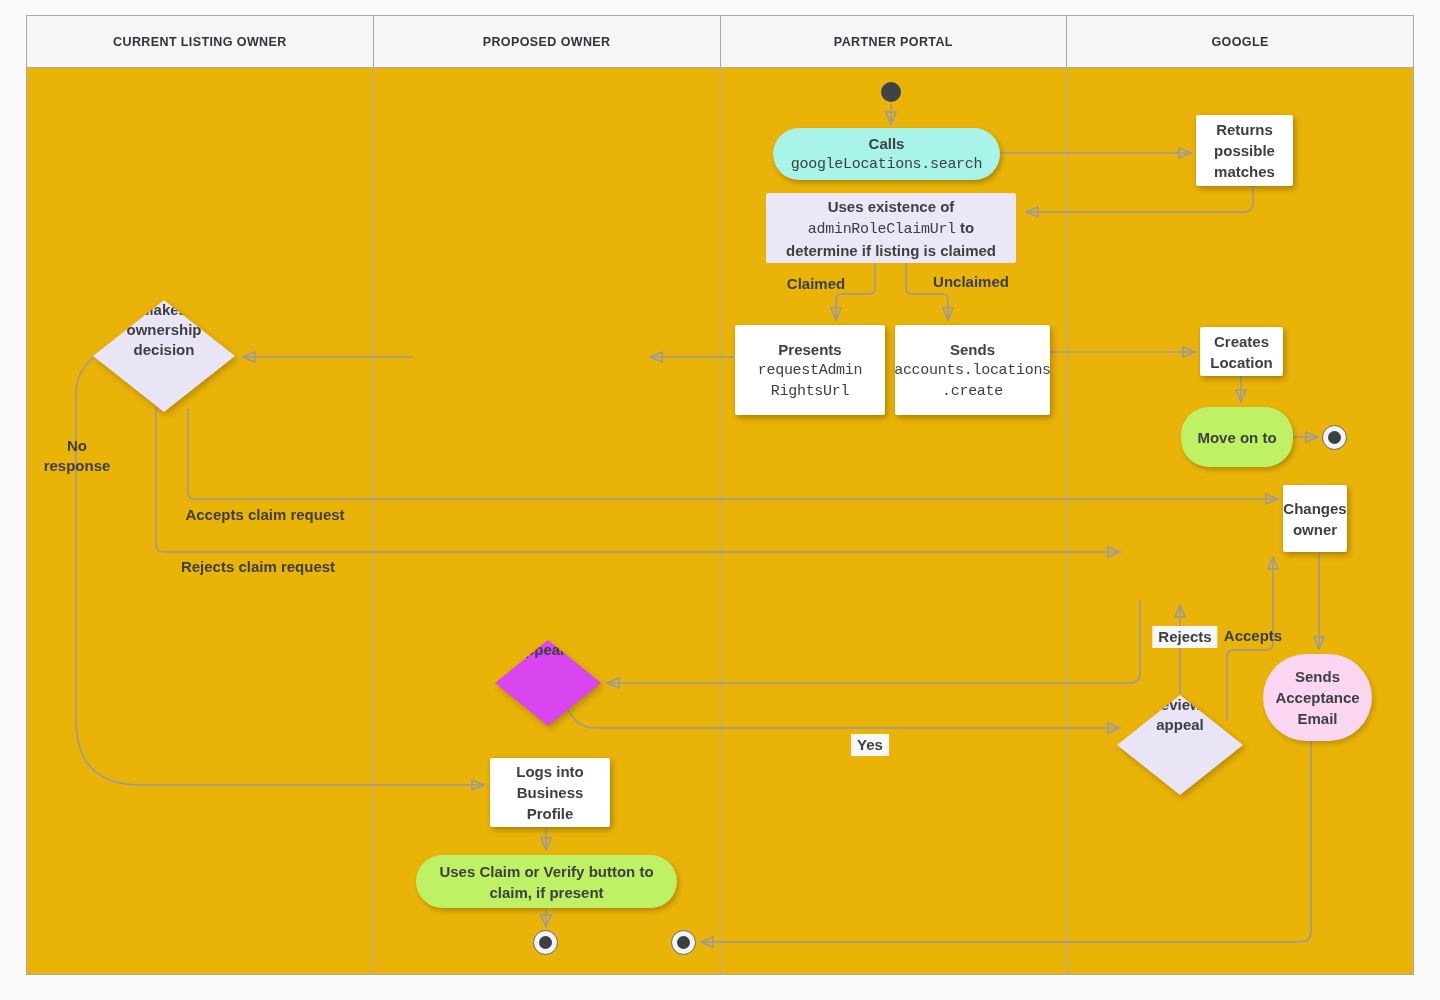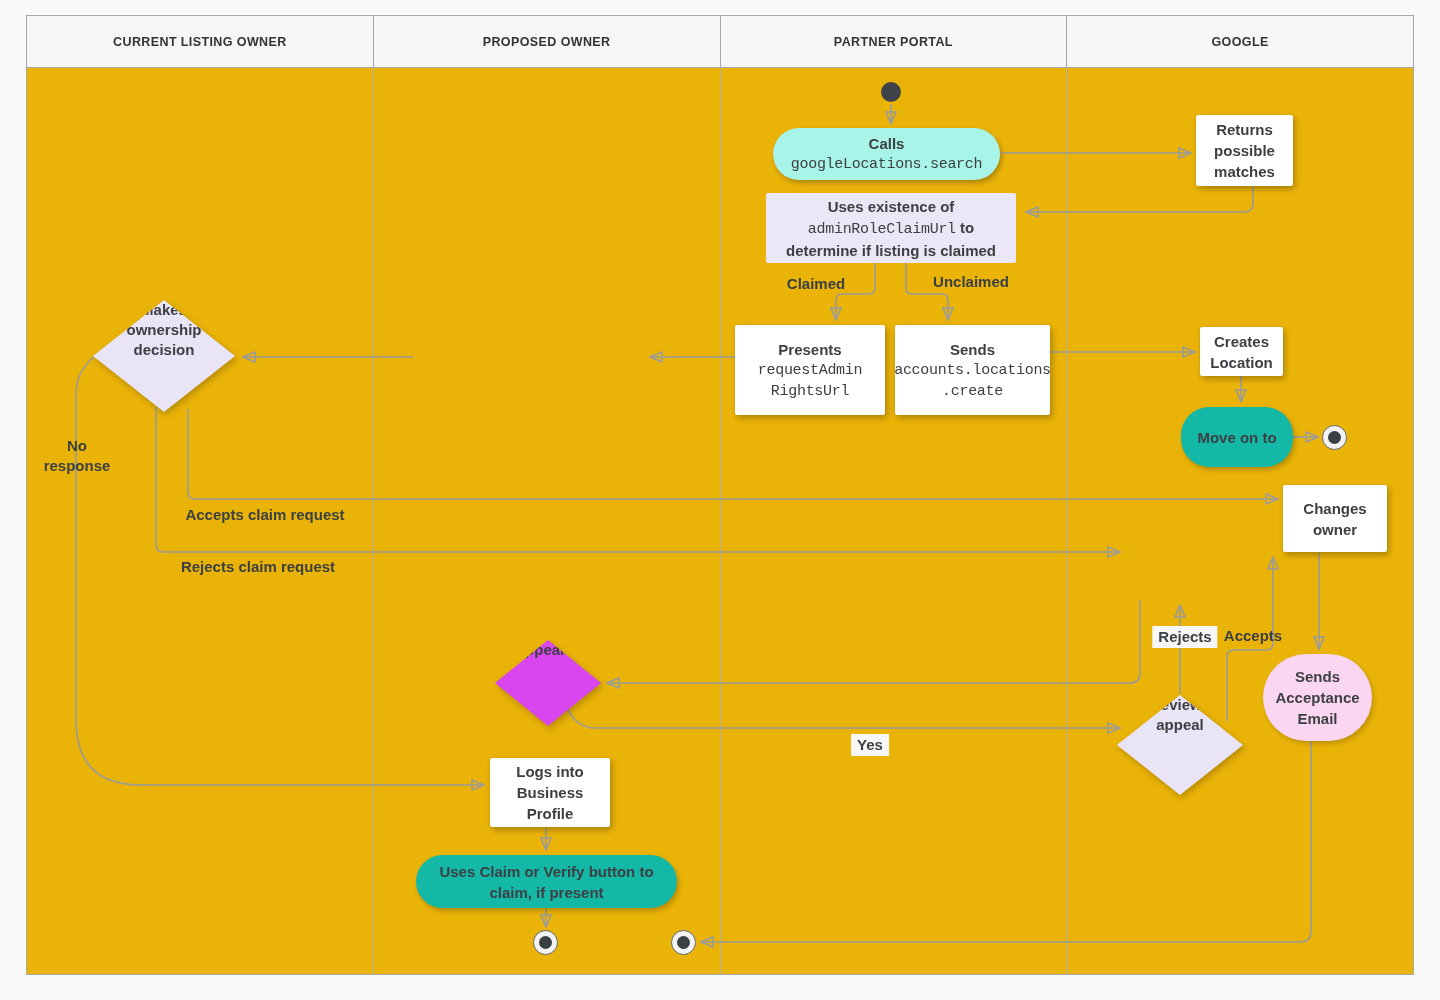--- a/index.html
+++ b/index.html
@@ -13,21 +13,21 @@
   .lane-sep{position:absolute;top:51px;bottom:0;width:1px;background:#adadad;}
 
   
   svg.edges{position:absolute;left:0;top:0;z-index:2;}
   svg.edges path{fill:none;stroke:#9b9b9b;stroke-width:1.6px;}
 
   
   .node{position:absolute;z-index:4;display:flex;flex-direction:column;align-items:center;justify-content:center;text-align:center;font-weight:bold;font-size:15px;line-height:21px;color:#3d4043;box-sizing:border-box;}
   .box{background:#fff;border-radius:2px;box-shadow:2px 3px 6px rgba(0,0,0,.28),0 0 1px rgba(0,0,0,.12);}
   .pill-teal{background:#a8f4e9;border-radius:27px;box-shadow:2px 3px 5px rgba(0,0,0,.25);}
-  .pill-pink{background:#14b8a6;border-radius:28px;box-shadow:2px 3px 5px rgba(0,0,0,.22);}
+  .pill-pink{background:#bef264;border-radius:28px;box-shadow:2px 3px 5px rgba(0,0,0,.22);}
   .ellipse-pink{background:#fbd6f3;border-radius:50px;box-shadow:2px 3px 5px rgba(0,0,0,.18);}
   .flat-lavender{background:#ebe7f7;border-radius:2px;}
   .code{font-family:"Liberation Mono",monospace;font-weight:400;font-size:15px;letter-spacing:-.3px;}
   .nline{white-space:nowrap;}
 
   
   .dia-wrap{position:absolute;z-index:4;filter:drop-shadow(2px 3px 3px rgba(0,0,0,.22));}
   .dia{width:100%;height:100%;clip-path:polygon(50% 0,100% 50%,50% 100%,0 50%);display:flex;align-items:flex-start;justify-content:center;text-align:center;font-weight:bold;font-size:15px;line-height:20px;color:#3d4043;}
   .dia.lav{background:#e9e4f6;}
   .dia.white{background:#d946ef;}
@@ -128,21 +128,21 @@
       <div class="dot"></div>
     </div>
 
 
   <div class="dia-wrap" style="left:93px;top:300px;width:142px;height:112px">
     <div class="dia lav">
         <div style="width:110px">Makes ownership decision</div>
       </div>
   </div>
 
-  <div class="node box" style="left:1283px;top:485px;width:104px;height:67px;padding:0 8px">
+  <div class="node box" style="left:1283px;top:485px;width:64px;height:67px;padding:0 8px">
     <div>Changes owner</div>
   </div>
 
 
   <div class="dia-wrap" style="left:495px;top:640px;width:106px;height:86px">
     <div class="dia white">
         <div>Appeals?</div>
       </div>
   </div>
 

